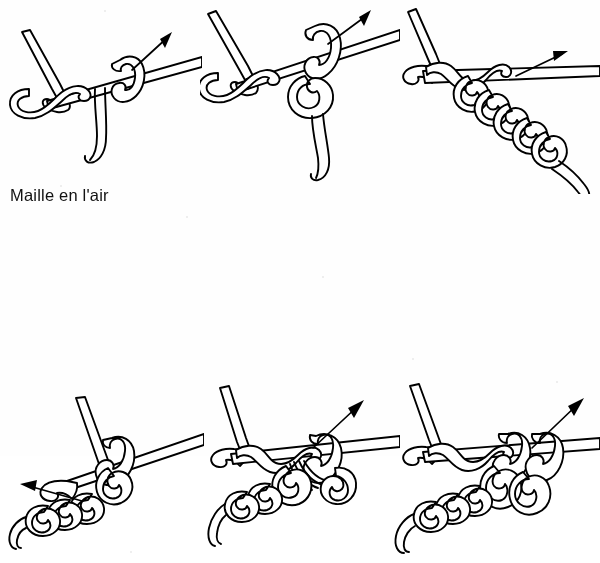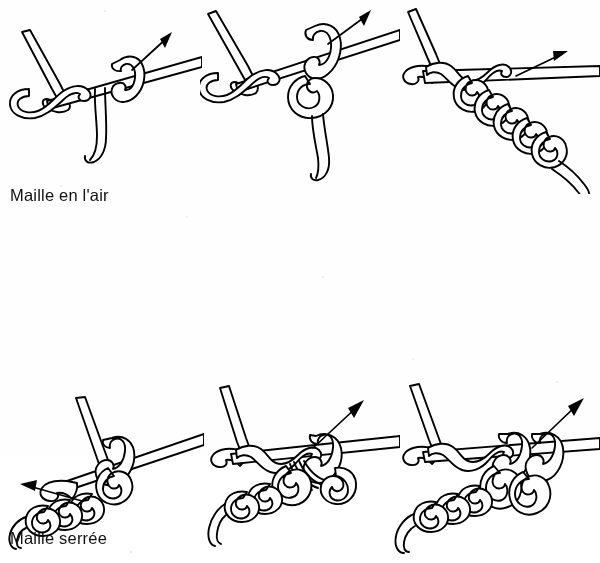--- a/index.html
+++ b/index.html
@@ -376,21 +376,20 @@
       </g>
 
       <path class="yarn-open" d="M 22 138 C 14 141 6 150 4 160 C 2 170 6 177 12 177"></path>
       <path class="yarn-open" d="M 23 150 C 17 153 13 160 12 166 C 11 172 13 176 17 176"></path>
 
       <line class="arrow-line" x1="140" y1="72" x2="186" y2="28"></line>
       <polygon class="arrow-head" points="192,22 182,40 176,30"></polygon>
     </svg>
   </div>
 
-  <div class="caption" id="caption-single">Maille serrée</div>
 
   <div class="speck" style="left:104px; top:10px; width:2px; height:2px;"></div>
   <div class="speck" style="left:186px; top:216px; width:2px; height:2px;"></div>
   <div class="speck" style="left:60px; top:185px; width:2px; height:2px;"></div>
   <div class="speck" style="left:322px; top:276px; width:2px; height:2px;"></div>
   <div class="speck" style="left:412px; top:358px; width:2px; height:2px;"></div>
   <div class="speck" style="left:130px; top:551px; width:2px; height:2px;"></div>
   <div class="speck" style="left:556px; top:381px; width:2px; height:2px;"></div>
 
 </div>

